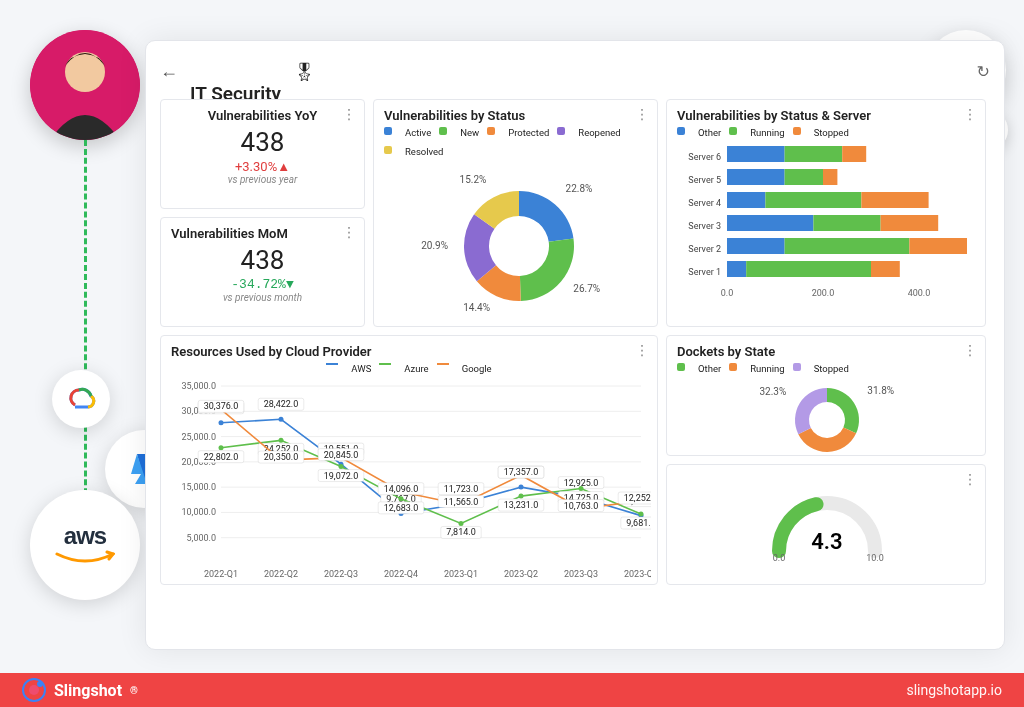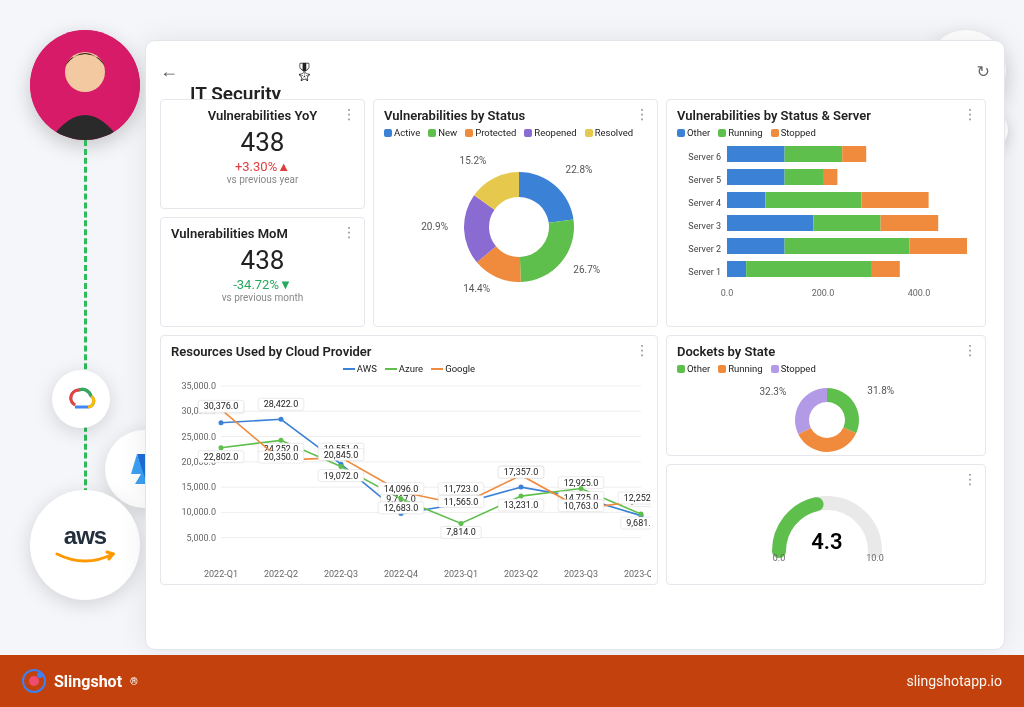--- a/index.html
+++ b/index.html
@@ -53,25 +53,25 @@
     position:relative;
     overflow:hidden;
   }
   .card-title { font-size:13px; font-weight:600; margin-bottom:4px; }
   .card-menu { position:absolute; top:6px; right:8px; color:#888; font-size:14px; cursor:pointer; }
 
   .kpi { text-align:center; }
   .kpi .big { font-size:26px; font-weight:400; margin-top:2px; }
   .kpi .delta { font-size:13px; margin-top:2px; }
   .kpi .delta.up { color:#e03e3e; }
-  .kpi .delta.down { color:#27a85b; }
-  .kpi .sub { font-size:10px; color:#888; }
+  .kpi .delta.down { color:#27a85b;font-family:Liberation Mono, monospace; }
+  .kpi .sub { font-size:10px; color:#888;font-style:italic; }
 
   .legend { font-size:9.5px; display:flex; flex-wrap:wrap; gap:8px; margin-bottom:4px;}
-  .legend .item { display:flex; align-items:center; gap:2px; }
+  .legend .item { display:flex; align-items:flex-start; gap:13px; }
   .legend .sw { width:8px; height:8px; border-radius:2px; display:inline-block; }
 
   
   .status-server { grid-row: span 2; }
 
   
   .resources { grid-column: 1 / span 2; grid-row:3; }
 
   
   .rightstack { grid-column:3; grid-row:3; display:flex; flex-direction:column; gap:8px;}
@@ -85,21 +85,21 @@
   .dl-box { fill:#fff; stroke:#bbb; stroke-width:.3; rx:2;}
 
   
   .bubble { position:absolute; background:#fff; border-radius:50%; box-shadow:0 4px 20px rgba(0,0,0,.15); display:flex; align-items:center; justify-content:center; font-weight:700; }
   .avatar-circle { position:absolute; left:30px; top:30px; width:110px; height:110px; border-radius:50%; background:#d71b68; overflow:hidden; box-shadow:0 6px 20px rgba(0,0,0,.2);}
   .dashline { position:absolute; left:84px; top:140px; height:390px; border-left:3px dashed #2fba5b; }
 
   .net-bubble { position:absolute; right:18px; top:30px; width:80px; height:80px; border-radius:50%; background:#fff; box-shadow:0 6px 20px rgba(0,0,0,.15); display:flex; align-items:center; justify-content:center;}
   .excel-badge { position:absolute; right:16px; top:110px; width:40px; height:40px; border-radius:50%; background:#fff; box-shadow:0 4px 14px rgba(0,0,0,.15); display:flex; align-items:center; justify-content:center;}
 
-  .footer { position:absolute; left:0; bottom:0; width:100%; height:52px; background:#c2410c; color:#fff; display:flex; align-items:center; padding:16px 22px; font-size:16px; }
+  .footer { position:absolute; left:0; bottom:0; width:100%; height:34px; background:#ef4444; color:#fff; display:flex; align-items:center; padding:16px 22px; font-size:16px; }
   .footer .brand { display:flex; align-items:center; gap:8px; font-weight:700; }
   .footer .url { margin-left:auto; font-size:14px; opacity:.95; }
 
   .axis-label { font-size:9px; fill:#666; }
   .bar-row-label { font-size:9px; fill:#444; text-anchor:end; }
 </style>
 </head>
 <body>
 
 <div class="avatar-circle">

